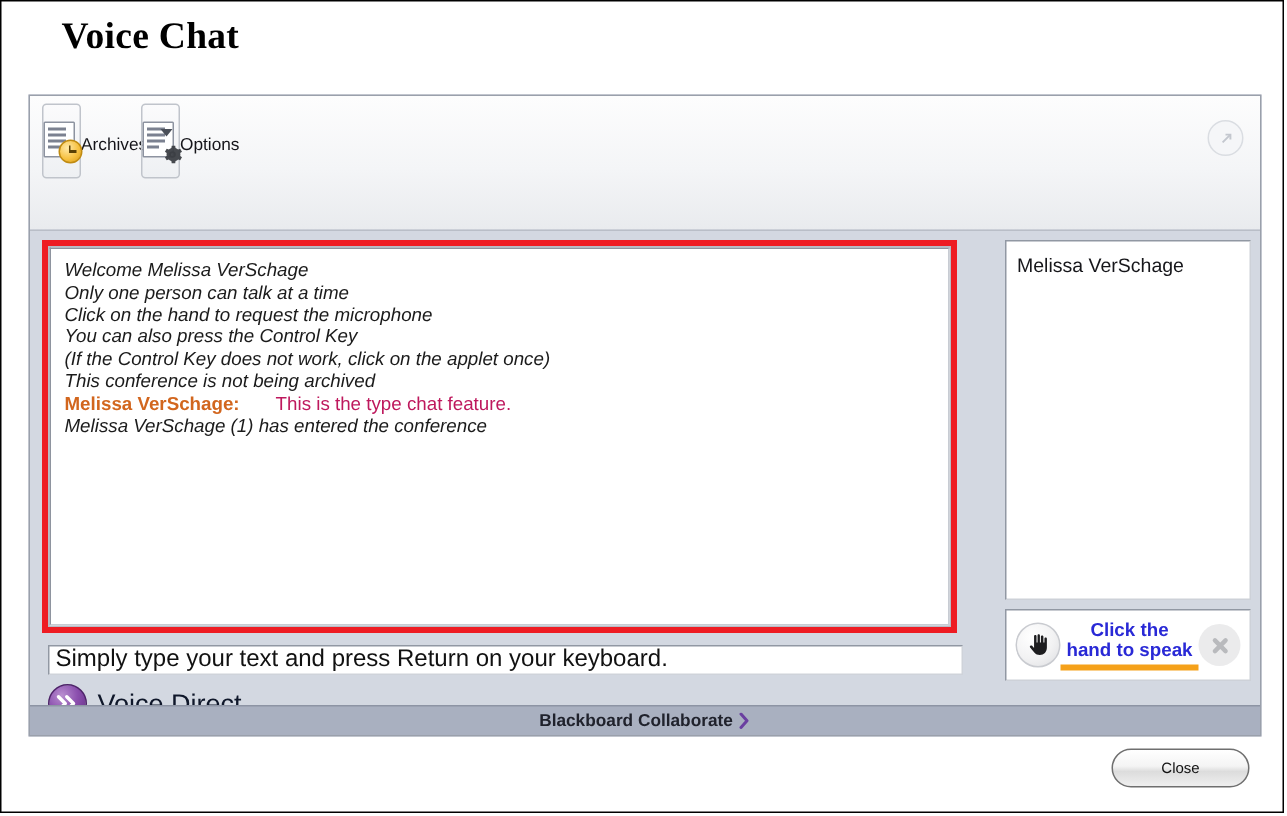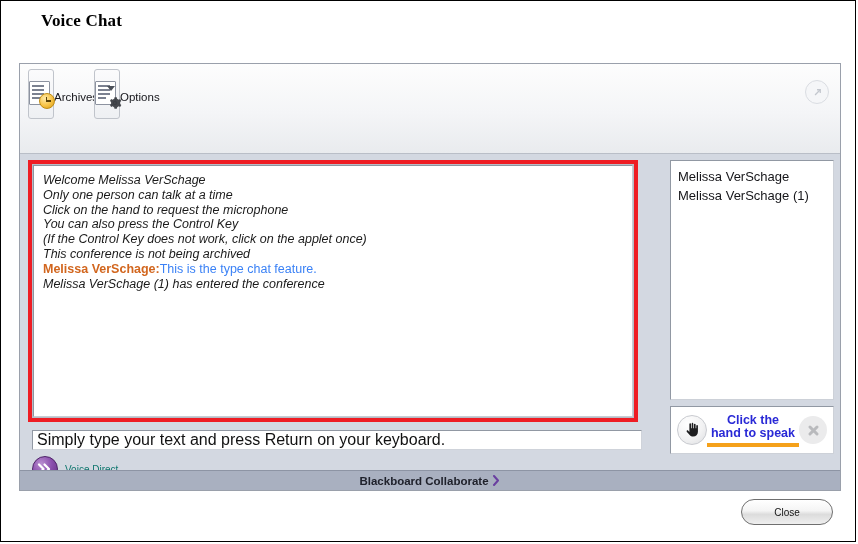--- a/index.html
+++ b/index.html
@@ -21,21 +21,21 @@
     background: #ffffff;
     box-sizing: border-box;
   }
   
   .page-title {
     position: absolute;
     left: 40px;
     top: 10px;
     font-family: "Liberation Serif", serif;
     font-weight: bold;
-    font-size: 17px;
+    font-size: 25px;
     color: #000000;
     letter-spacing: 0.2px;
   }
   
   .app-panel {
     position: absolute;
     left: 18px;
     top: 62px;
     width: 822px;
     height: 428px;
@@ -194,21 +194,22 @@
     white-space: nowrap;
   }
   .chat-line .speaker {
     font-style: normal;
     font-weight: bold;
     color: #d2661e;
     margin-top: 35px;
   }
   .chat-line .said {
     font-style: normal;
-    color: #3b82f6;
+    color: #be185d;
+    margin-left: 24px;
   }
   
   .message-input {
     position: absolute;
     left: 12px;
     top: 276px;
     width: 610px;
     height: 20px;
     box-sizing: border-box;
     background: #ffffff;
@@ -234,22 +235,22 @@
     width: 26px; height: 26px;
     border-radius: 50%;
     background: radial-gradient(circle at 34% 28%, #b98fd0 0%, #8b4fae 45%, #5d2b7c 100%);
     border: 1px solid #4d2268;
     box-sizing: border-box;
     display: flex;
     align-items: center;
     justify-content: center;
   }
   .vd-label {
-    font-size: 10px;
-    color: #0f766e;
+    font-size: 18px;
+    color: #0f172a;
   }
   
   .right-col {
     position: absolute;
     left: 650px;
     top: 6px;
     width: 164px;
   }
   .participants {
     height: 240px;
@@ -440,21 +441,20 @@
             <path d="M7.5 2.5L12 7 7.5 11.5" stroke="#ffffff" stroke-width="2.3" fill="none" stroke-linecap="round" stroke-linejoin="round"></path>
           </svg>
         </div>
         <div class="vd-label">Voice Direct</div>
       </div>
 
       <div class="right-col">
 
         <div class="participants">
           <div class="participant">Melissa VerSchage</div>
-          <div class="participant">Melissa VerSchage (1)</div>
         </div>
 
         <div class="speak-panel">
           <div class="hand-button">
             <svg width="18" height="18" viewBox="0 0 24 24" aria-hidden="true">
               <path fill="#1d1d1f" d="M12.6 2.4c.6 0 1.1.5 1.1 1.1v6.2h.9V4.6c0-.6.5-1.1 1.1-1.1.6 0 1.1.5 1.1 1.1v5.1h.9V6.4c0-.6.5-1.1 1.1-1.1.6 0 1.1.5 1.1 1.1v7.8c0 4-2.6 6.6-6.3 6.6-2 0-3.5-.6-4.7-2L5 14.2c-.4-.5-.3-1.2.2-1.6.5-.4 1.2-.3 1.6.1l1.7 1.9V4.1c0-.6.5-1.1 1.1-1.1.6 0 1.1.5 1.1 1.1v5.6h.9V3.5c0-.6.4-1.1 1-1.1z"></path>
             </svg>
           </div>
           <div class="speak-text">
             <span>Click the</span>

